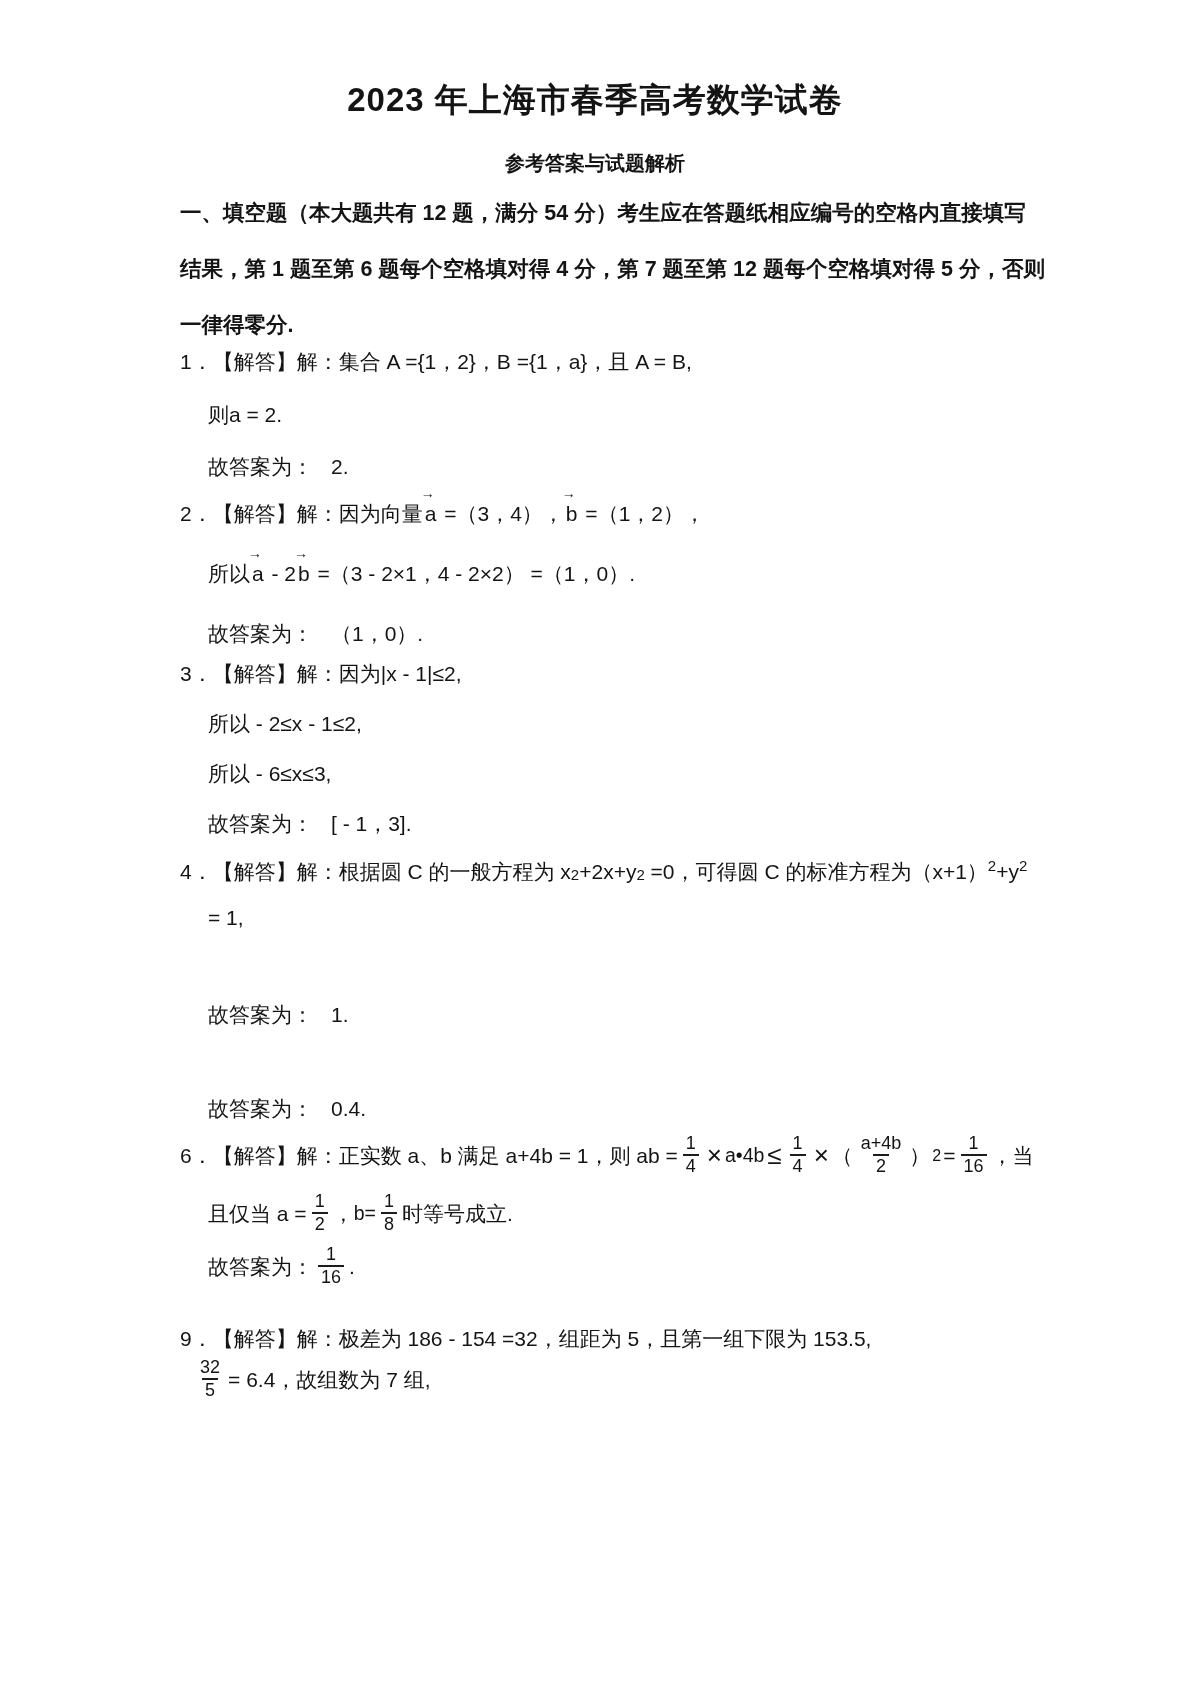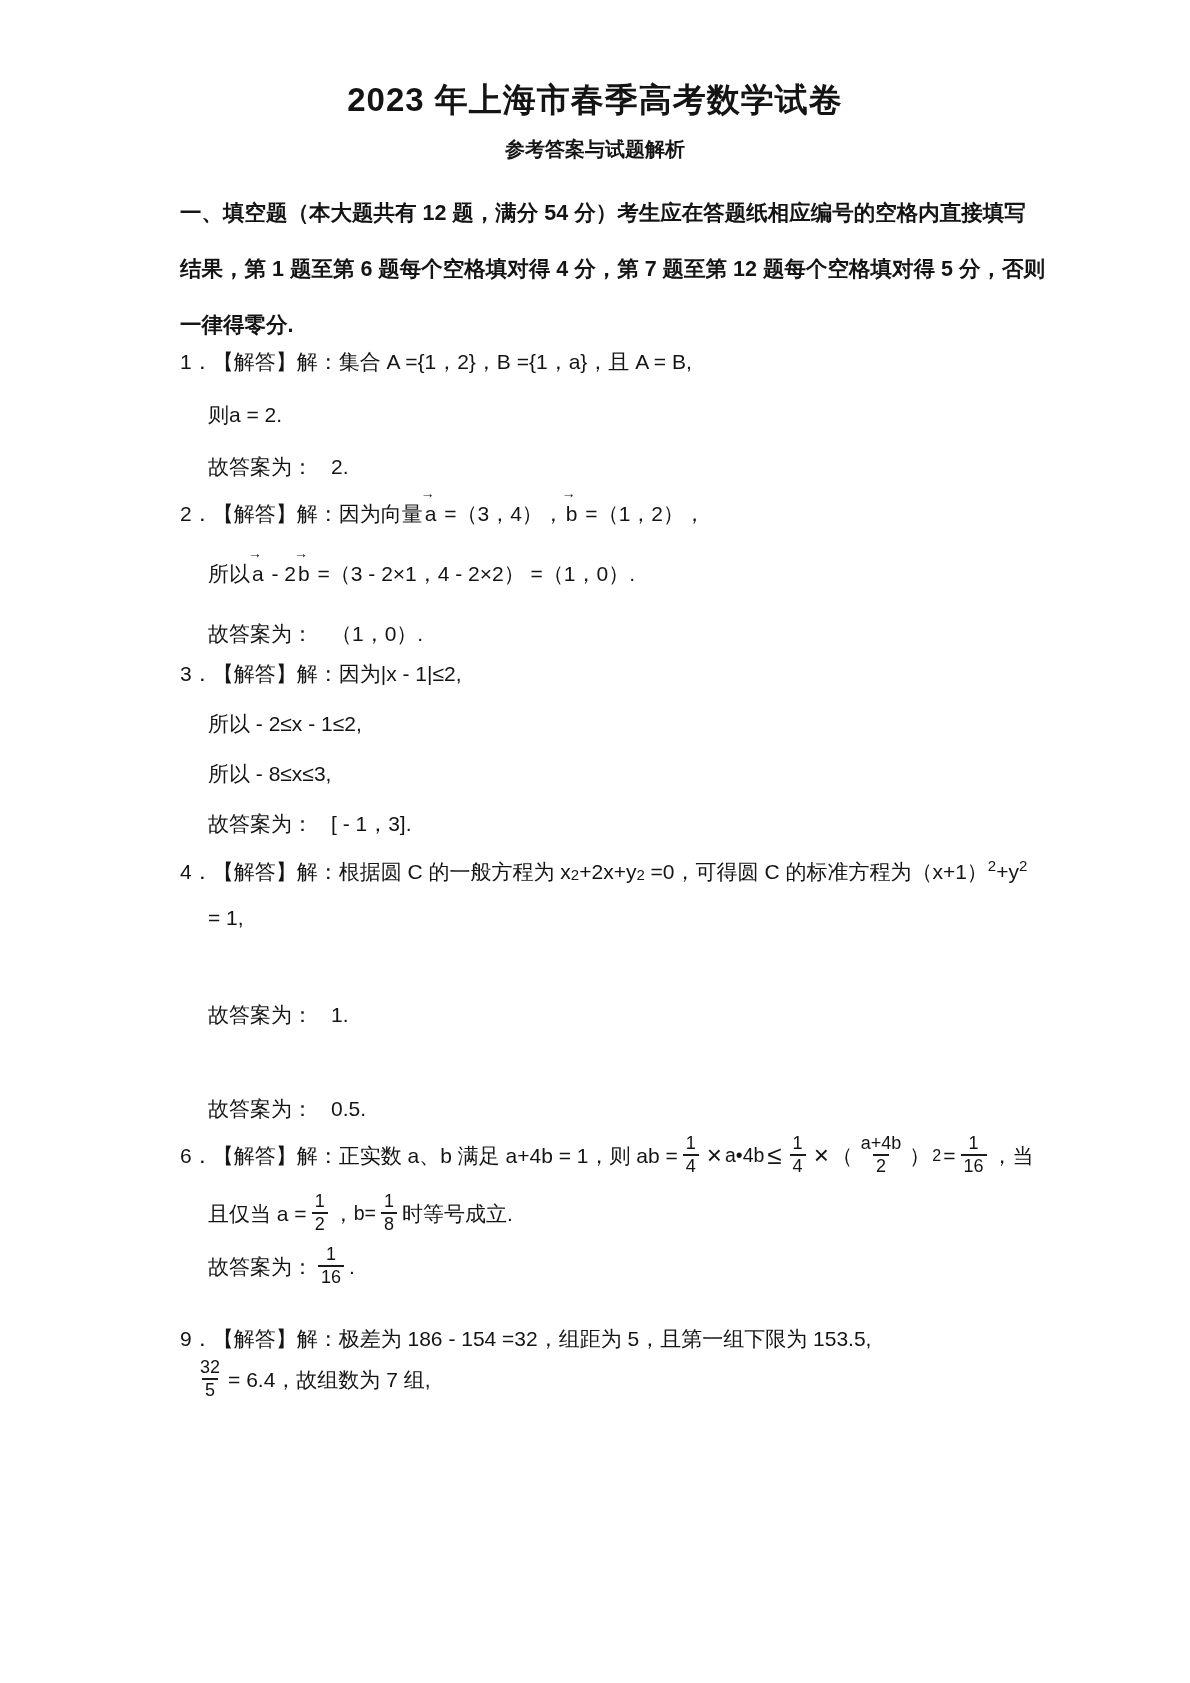--- a/index.html
+++ b/index.html
@@ -9,21 +9,21 @@
     background:#ffffff;
     font-family:"Liberation Sans",sans-serif;
     color:#141414;
     overflow:hidden;
   }
   .doc-title{
     position:absolute;top:78px;left:0;width:100%;
     text-align:center;font-size:33px;font-weight:700;letter-spacing:1px;
   }
   .doc-subtitle{
-    position:absolute;top:136px;left:0;width:100%;
+    position:absolute;top:150px;left:0;width:100%;
     text-align:center;font-size:20px;font-weight:700;
   }
   .ln{
     position:absolute;left:180px;
     font-size:21px;line-height:27px;white-space:nowrap;
   }
   .ln.indent{left:208px;}
   .sec{font-weight:700;font-size:21.5px;}
   .fline{display:flex;align-items:center;height:58px;}
   .ans{margin-left:18px;}
@@ -70,30 +70,30 @@
   <div class="ln" style="top:500px">
     <span>2．【解答】解：因为向量</span><span class="vec"><span class="varrow">→</span><span>a</span></span><span> =（3，4），</span><span class="vec"><span class="varrow">→</span><span>b</span></span><span> =（1，2），</span>
   </div>
   <div class="ln indent" style="top:560px">
     <span>所以</span><span class="vec"><span class="varrow">→</span><span>a</span></span><span> - 2</span><span class="vec"><span class="varrow">→</span><span>b</span></span><span> =（3 - 2×1，4 - 2×2） =（1，0）.</span>
   </div>
   <div class="ln indent" style="top:620px"><span>故答案为：</span><span class="ans">（1，0）.</span></div>
 
   <div class="ln" style="top:660px">3．【解答】解：因为|x - 1|≤2,</div>
   <div class="ln indent" style="top:710px">所以 - 2≤x - 1≤2,</div>
-  <div class="ln indent" style="top:760px">所以 - 8≤x≤3,</div>
+  <div class="ln indent" style="top:760px">所以 - 6≤x≤3,</div>
   <div class="ln indent" style="top:810px"><span>故答案为：</span><span class="ans">[ - 1，3].</span></div>
 
   <div class="ln" style="top:852px">
     <span>4．【解答】解：根据圆 C 的一般方程为 x</span><span class="ssub">2</span><span>+2x+y</span><span class="ssub">2</span><span> =0，可得圆 C 的标准方程为（x+1）</span><span class="sup">2</span><span>+y</span><span class="sup">2</span>
   </div>
   <div class="ln indent" style="top:904px">= 1,</div>
   <div class="ln indent" style="top:1001px"><span>故答案为：</span><span class="ans">1.</span></div>
 
-  <div class="ln indent" style="top:1095px"><span>故答案为：</span><span class="ans">0.5.</span></div>
+  <div class="ln indent" style="top:1095px"><span>故答案为：</span><span class="ans">0.4.</span></div>
 
   <div class="ln fline" style="top:1126px">
     <span>6．【解答】解：正实数 a、b 满足 a+4b = 1，则 ab =</span>
     <span class="frac">
         <span class="num">1</span>
         <span class="den">4</span>
       </span>
     <span class="op">×</span>
     <span class="msmall">a•4b</span>
     <span class="op">≤</span>

